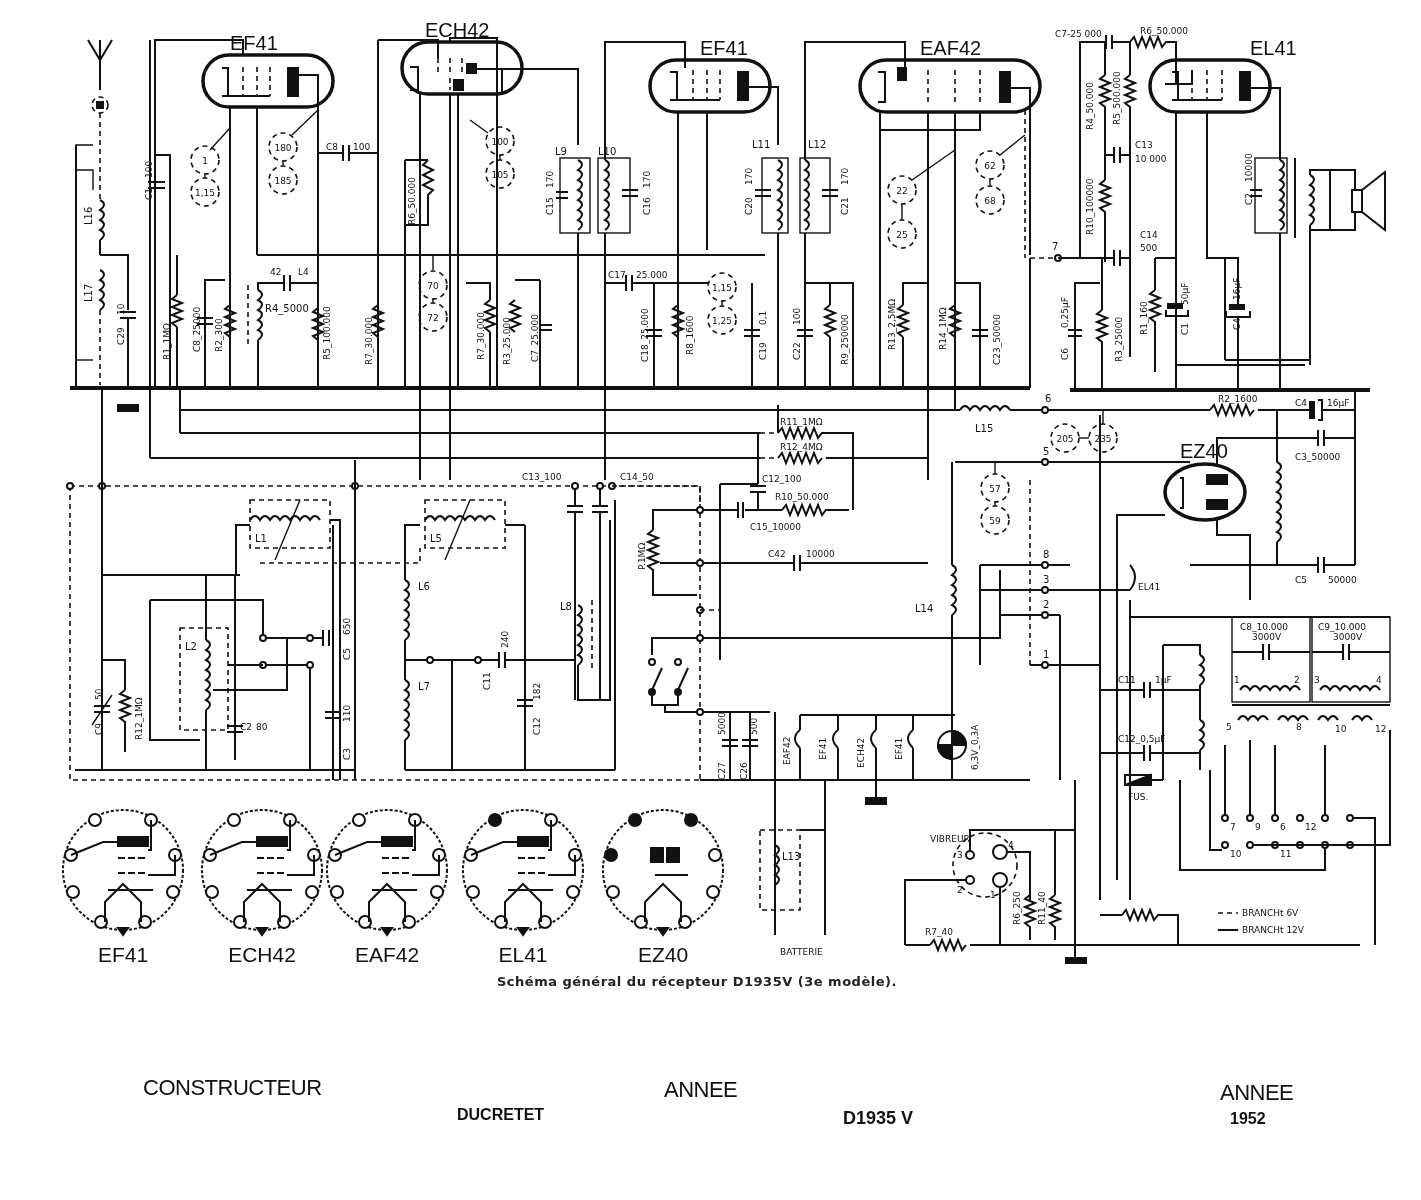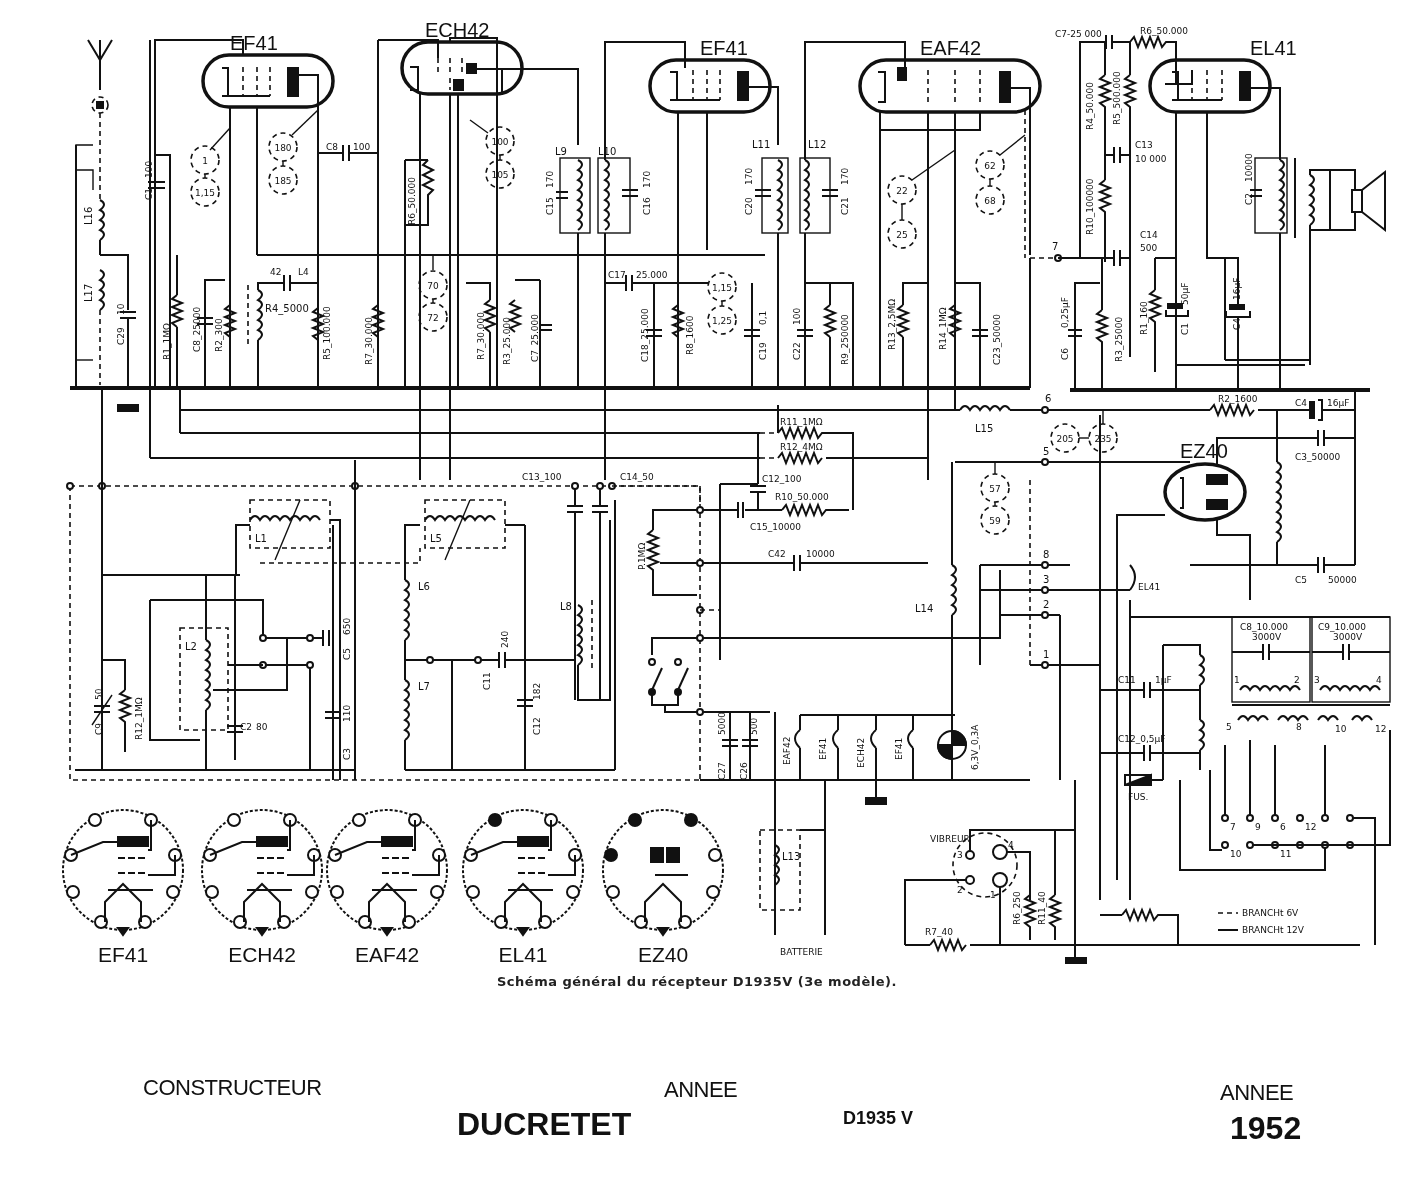--- a/index.html
+++ b/index.html
@@ -14,21 +14,21 @@
   #schematic .wfill { fill:#fff; }
   #schematic text { font-family:"DejaVu Sans", sans-serif; fill:#111; stroke:none; }
   .t-tube { font-size:20px; font-family:"Liberation Sans", sans-serif !important; }
   .t-lbl { font-size:10px; }
   .t-sm { font-size:9px; }
   .t-v { font-size:9px; }
   .t-socket { font-size:21px; font-family:"Liberation Sans", sans-serif !important; }
   .caption { position:absolute; left:497px; top:974px; font-family:"DejaVu Sans", sans-serif; font-weight:bold; font-size:13px; letter-spacing:0.5px; color:#222; }
   .tb { position:absolute; font-family:Liberation Sans, sans-serif; color:#111; }
   .tb.lab { font-size:22px; font-weight:normal; letter-spacing:-0.5px; }
-  .tb.val { font-size:32px; font-weight:bold; }
+  .tb.val { font-size:16px; font-weight:bold; }
 </style>
 </head>
 <body>
 
 <svg id="schematic" viewBox="0 0 1421 1000" xmlns="http://www.w3.org/2000/svg">
 
   <line class="bus" x1="70" y1="388" x2="1030" y2="388"></line>
   <line class="bus" x1="1070" y1="390" x2="1370" y2="390"></line>
   <rect class="fill" x="118" y="405" width="20" height="6"></rect>
 

